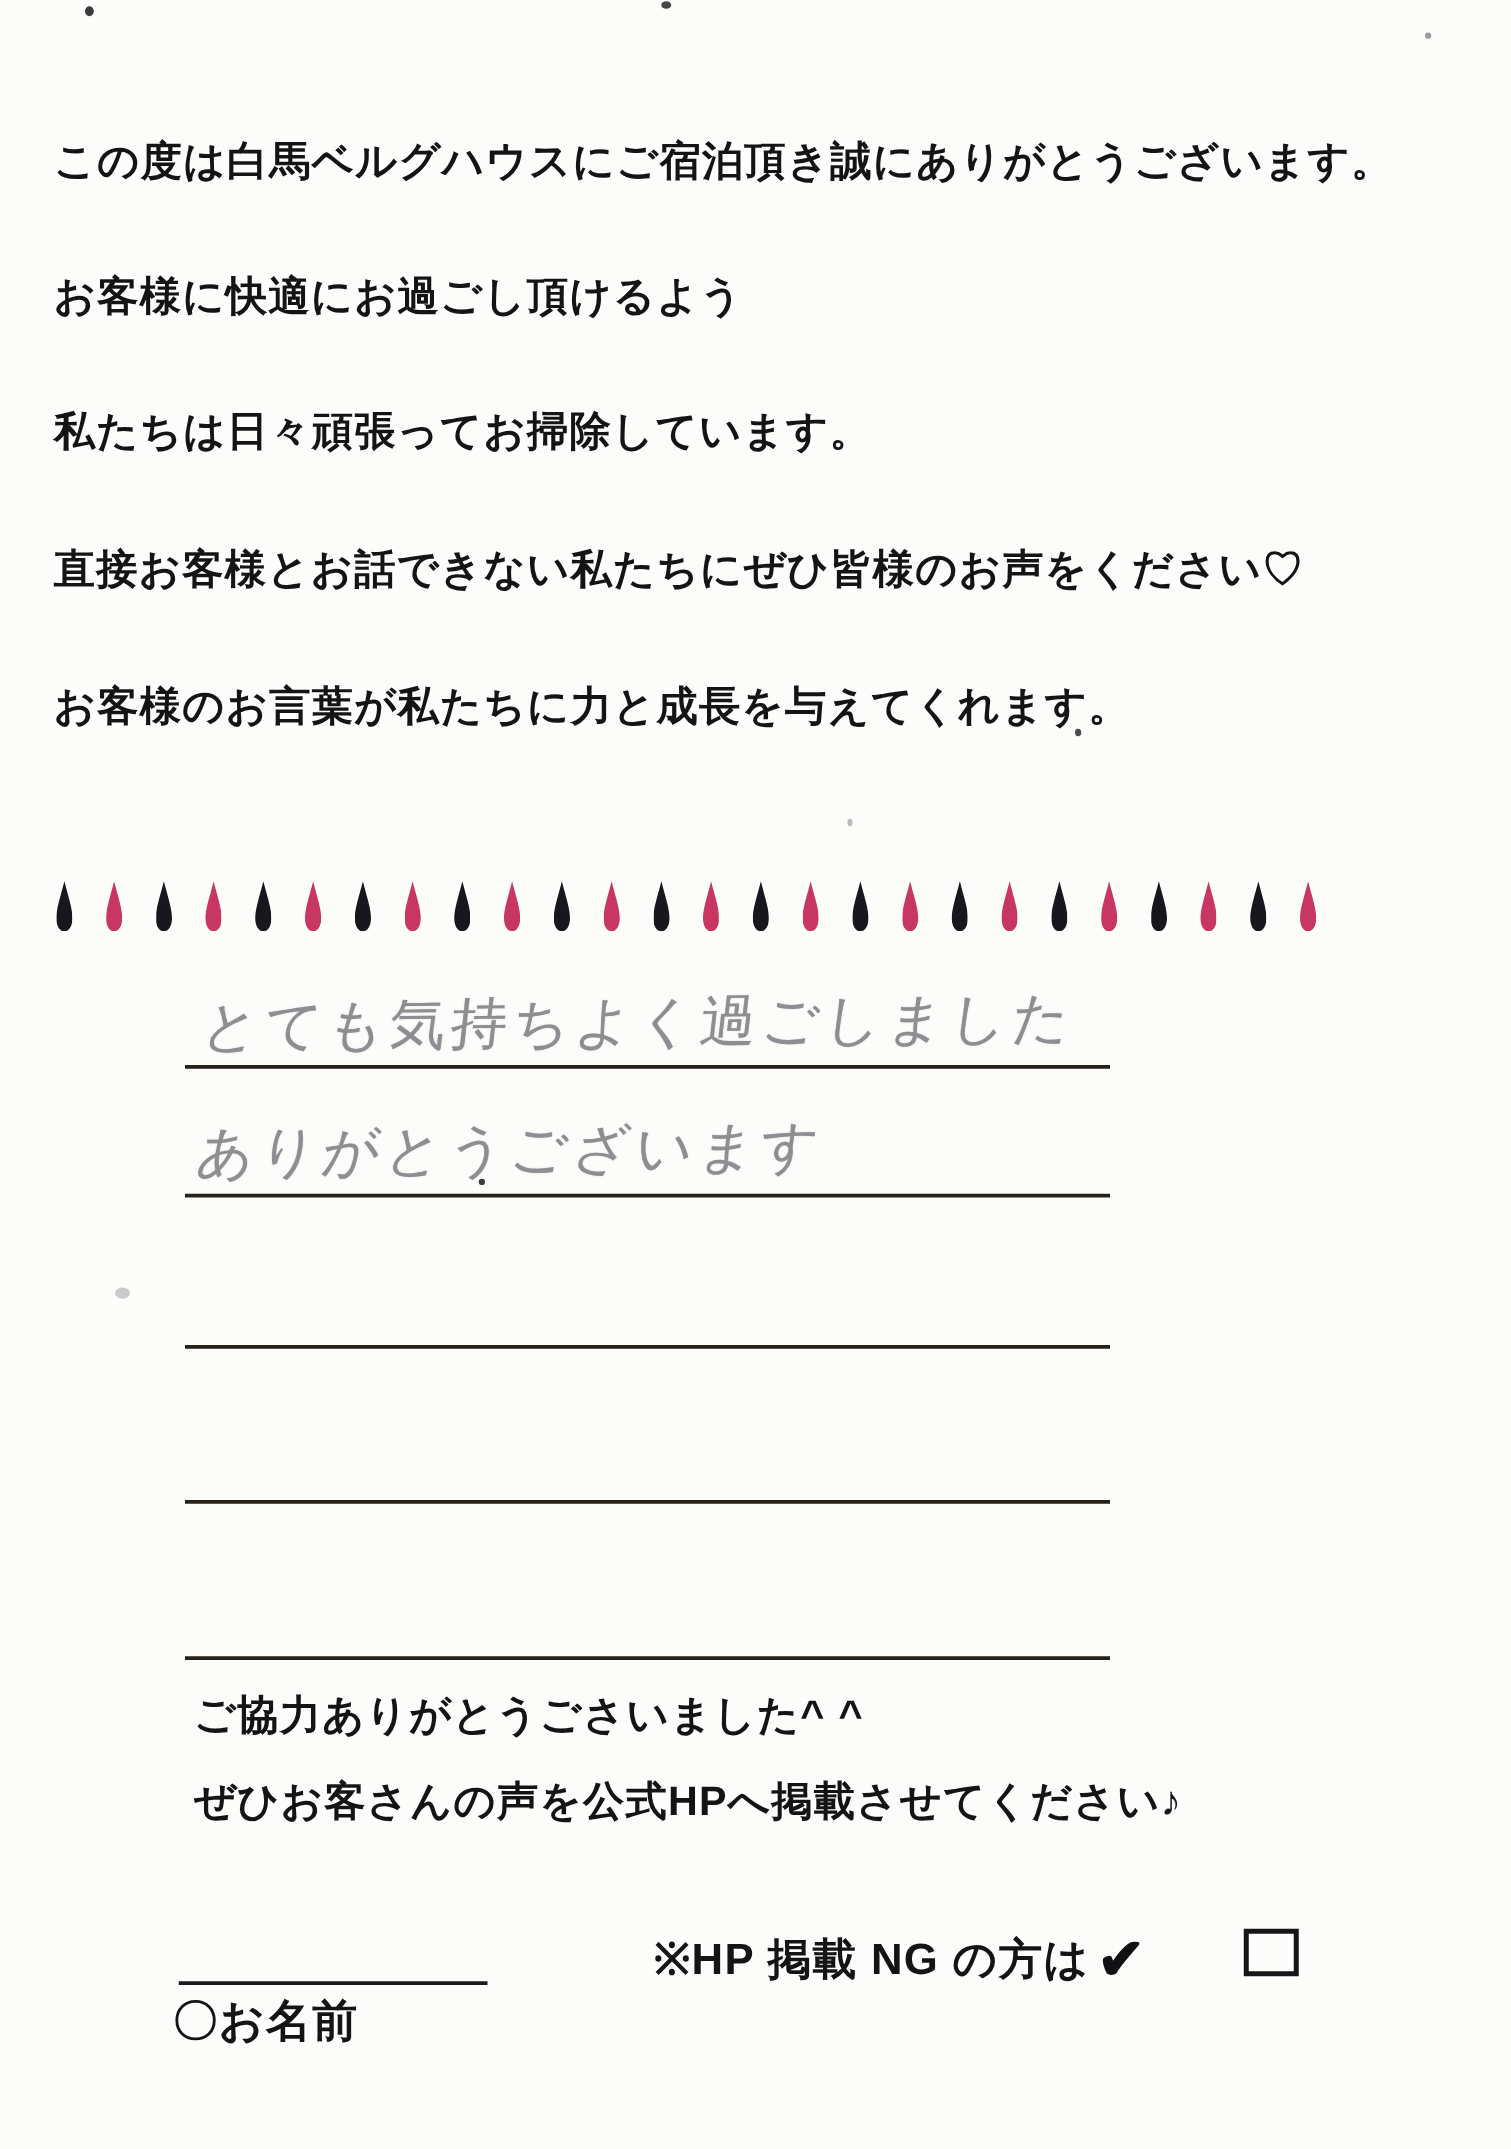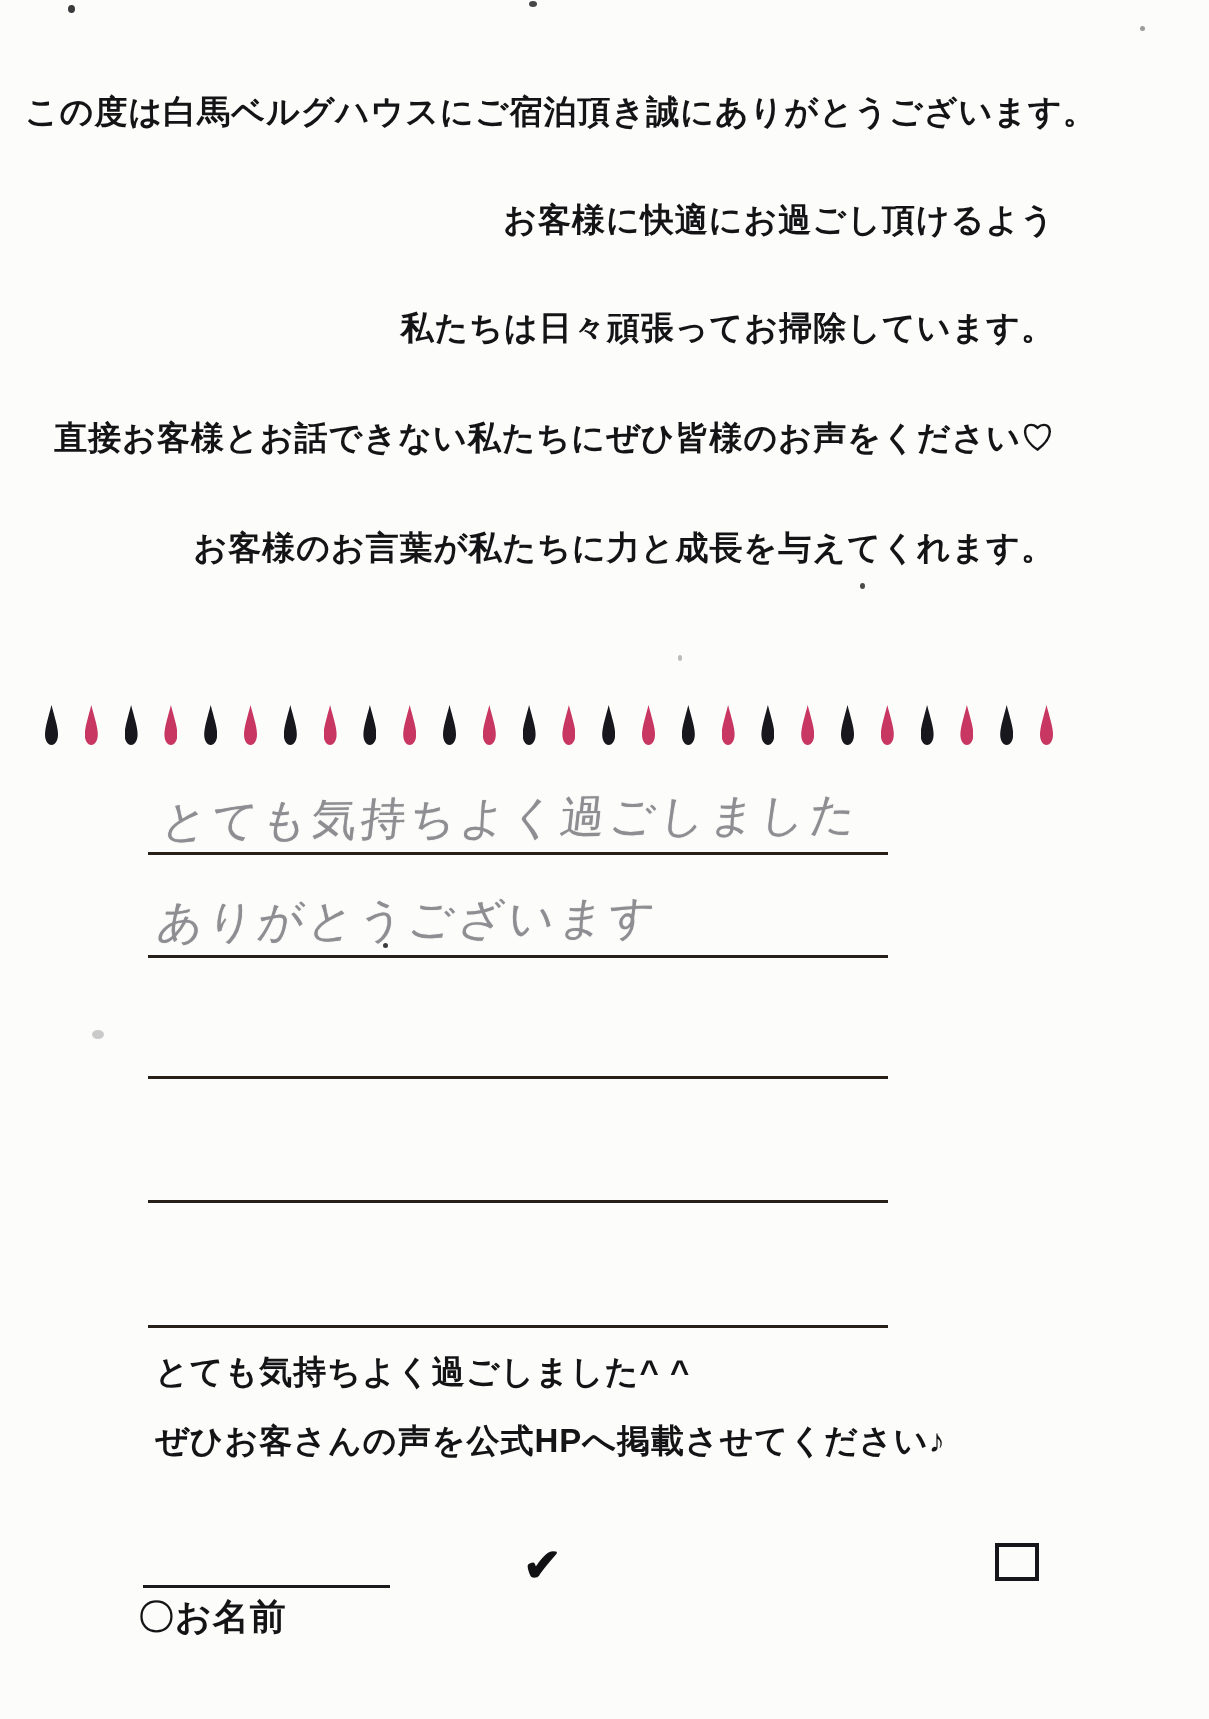--- a/index.html
+++ b/index.html
@@ -8,24 +8,24 @@
     background:#ffffff;
     font-family:"Liberation Sans", sans-serif;
   }
   .page{
     position:relative;width:1209px;height:1719px;
     background:#fcfcfa;overflow:hidden;
     color:#17171a;
   }
   
   .gline{
-    position:absolute;left:25px;width:1030px;
-    text-align:right;
+    position:absolute;left:43px;width:1030px;
+    text-align:left;
     font-size:33px;font-weight:600;letter-spacing:1px;
-    color:#141416;white-space:nowrap;
+    color:#141416;white-space:nowrap;margin-top:17px;
   }
   
   .divider{position:absolute;left:0;top:0;width:1209px;height:0;}
   .drop{
     position:absolute;top:705px;width:13px;height:40px;display:inline-block;
     clip-path:path("M6.5 0 C9.5 12 13 22 13 29.5 C13 35.5 10.2 40 6.5 40 C2.8 40 0 35.5 0 29.5 C0 22 3.5 12 6.5 0 Z");
   }
   
   .rule{
     position:absolute;left:148px;width:740px;height:3px;
@@ -124,27 +124,28 @@
     <div class="hand" style="left:162px;top:788px">とても気持ちよく過ごしました</div>
     <div class="hand" style="left:158px;top:890px">ありがとうございます</div>
     <div class="rule" style="top:852px"></div>
     <div class="rule" style="top:955px"></div>
     <div class="rule" style="top:1076px"></div>
     <div class="rule" style="top:1200px"></div>
     <div class="rule" style="top:1325px"></div>
   </div>
 
   <div>
-    <div class="fline" style="top:1350px">とても気持ちよく過ごしました^ ^</div>
+    <div class="fline" style="top:1350px">ご協力ありがとうごさいました^ ^</div>
     <div class="fline" style="top:1419px">ぜひお客さんの声を公式HPへ掲載させてください♪</div>
 
     <span class="name-label">〇お名前</span>
     <div class="name-underline"></div>
 
     <div class="ng-row">
+      <span class="ng-label">※HP 掲載 NG の方は</span>
       <span class="check">✔</span>
     </div>
     <span class="checkbox"></span>
   </div>
 
   <div class="speck s1"></div>
   <div class="speck s2"></div>
   <div class="speck s3"></div>
   <div class="speck s4"></div>
   <div class="speck s5"></div>

